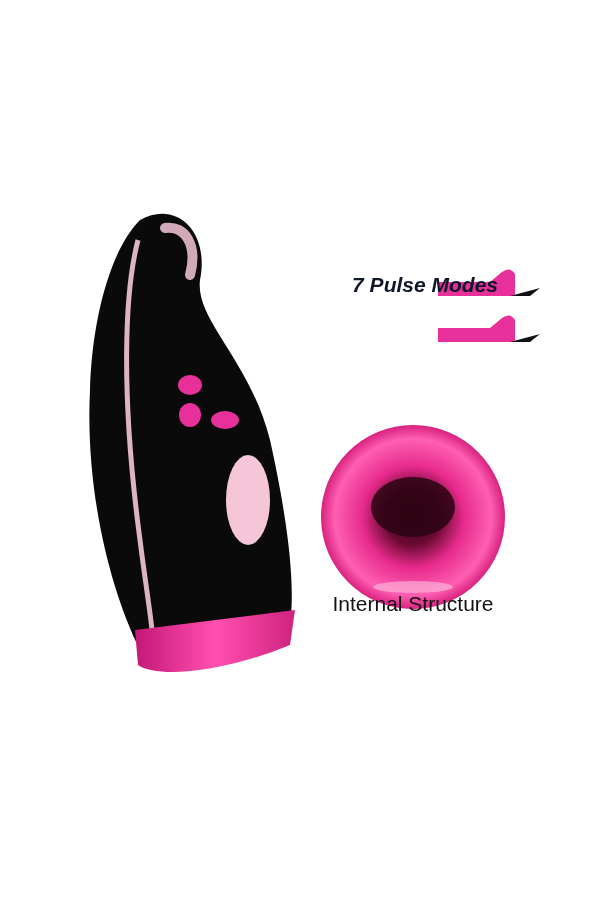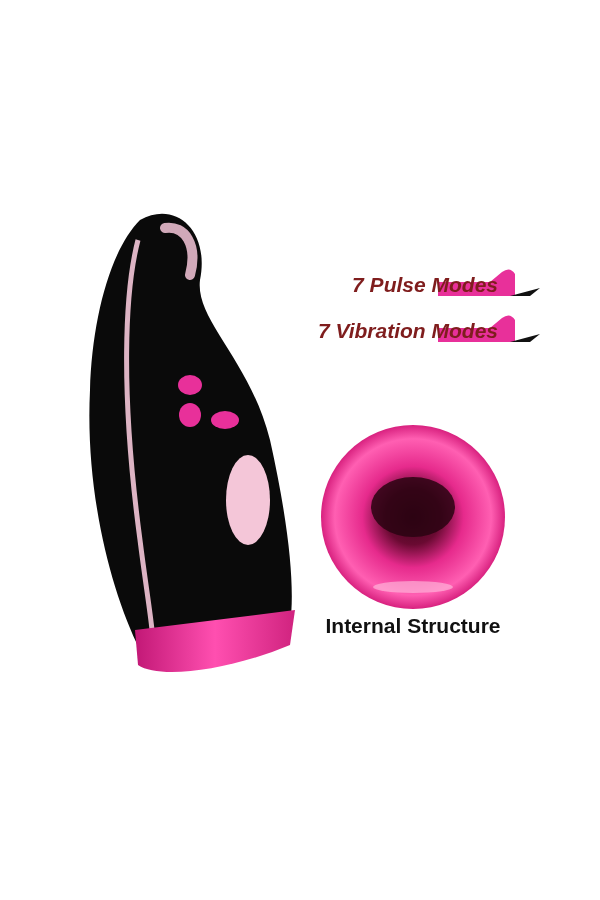--- a/index.html
+++ b/index.html
@@ -9,27 +9,27 @@
   }
   .product {
     position: absolute; left: 80px; top: 210px; width: 220px; height: 470px;
   }
   .feature-list { position: absolute; right: 60px; top: 262px; }
   .feature {
     position: relative; height: 46px; display: flex; align-items: center; justify-content: flex-end;
     padding-right: 42px;
   }
   .feature-label {
-    font-weight: bold; font-style: italic; font-size: 21px; color: #7f1d1d; position: relative; z-index: 2;
+    font-weight: bold; font-style: italic; font-size: 21px; color: #0f172a; position: relative; z-index: 2;
   }
   .feature-badge { position: absolute; right: 0; top: 4px; width: 110px; height: 30px; z-index: 1; }
   .structure { position: absolute; left: 318px; top: 422px; width: 190px; height: 190px; }
   .structure-caption {
-    position: absolute; left: 318px; top: 614px; width: 190px; text-align: center;
-    font-weight: bold; font-size: 21px; color: #111;
+    position: absolute; left: 318px; top: 592px; width: 190px; text-align: center;
+    font-weight: normal; font-size: 21px; color: #111;
   }
 </style>
 </head>
 <body>
 
 <svg class="product" viewBox="0 0 220 470">
   <defs>
     <linearGradient id="pinkBase" x1="0" x2="1">
       <stop offset="0" stop-color="#c21876"></stop>
       <stop offset="0.5" stop-color="#ff4fb0"></stop>
@@ -49,21 +49,20 @@
 
 <div class="feature-list">
   <div class="feature">
     <span class="feature-label">7 Pulse Modes</span>
     <svg class="feature-badge" viewBox="0 0 110 30">
       <path d="M8 30 L 85 30 L 85 8 Q 80 0 72 6 L 60 16 L 8 16 Z" fill="#e8309a"></path>
       <path d="M80 30 L 110 22 L 100 30 Z" fill="#111"></path>
     </svg>
   </div>
   <div class="feature">
-    <span class="feature-label">7 Vibration Modes</span>
     <svg class="feature-badge" viewBox="0 0 110 30">
       <path d="M8 30 L 85 30 L 85 8 Q 80 0 72 6 L 60 16 L 8 16 Z" fill="#e8309a"></path>
       <path d="M80 30 L 110 22 L 100 30 Z" fill="#111"></path>
     </svg>
   </div>
 </div>
 
 <svg class="structure" viewBox="0 0 190 190">
   <defs>
     <radialGradient id="sphere" cx="0.5" cy="0.5" r="0.5">

